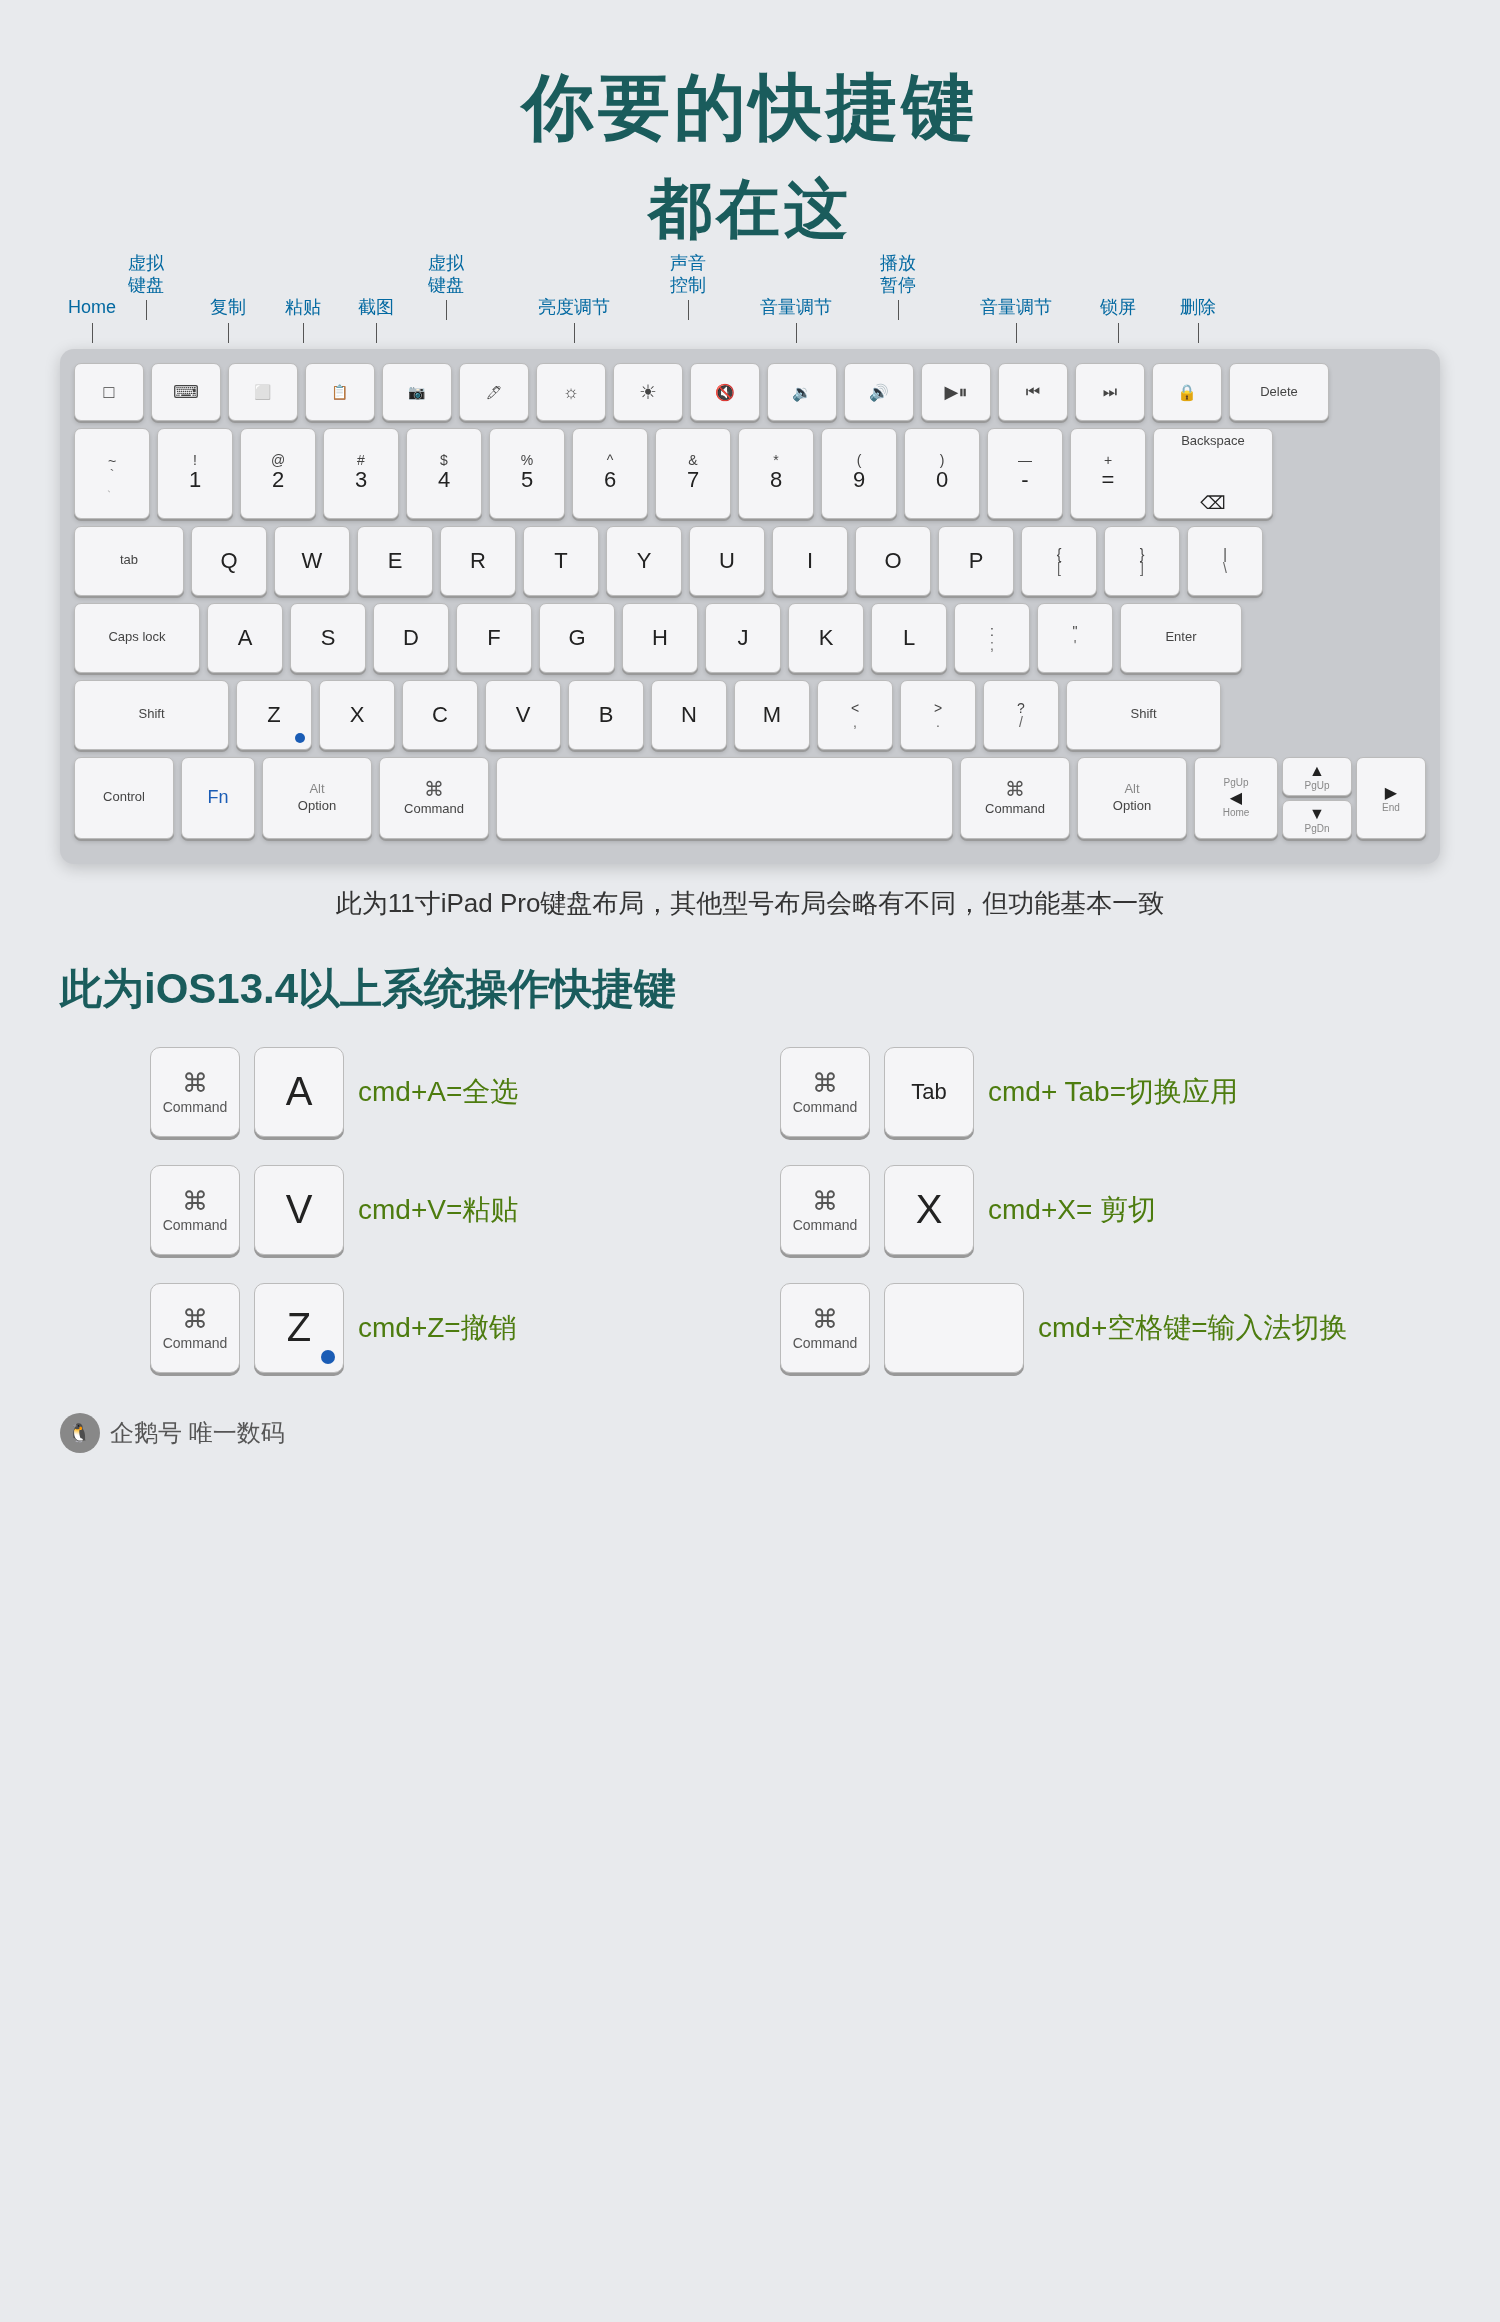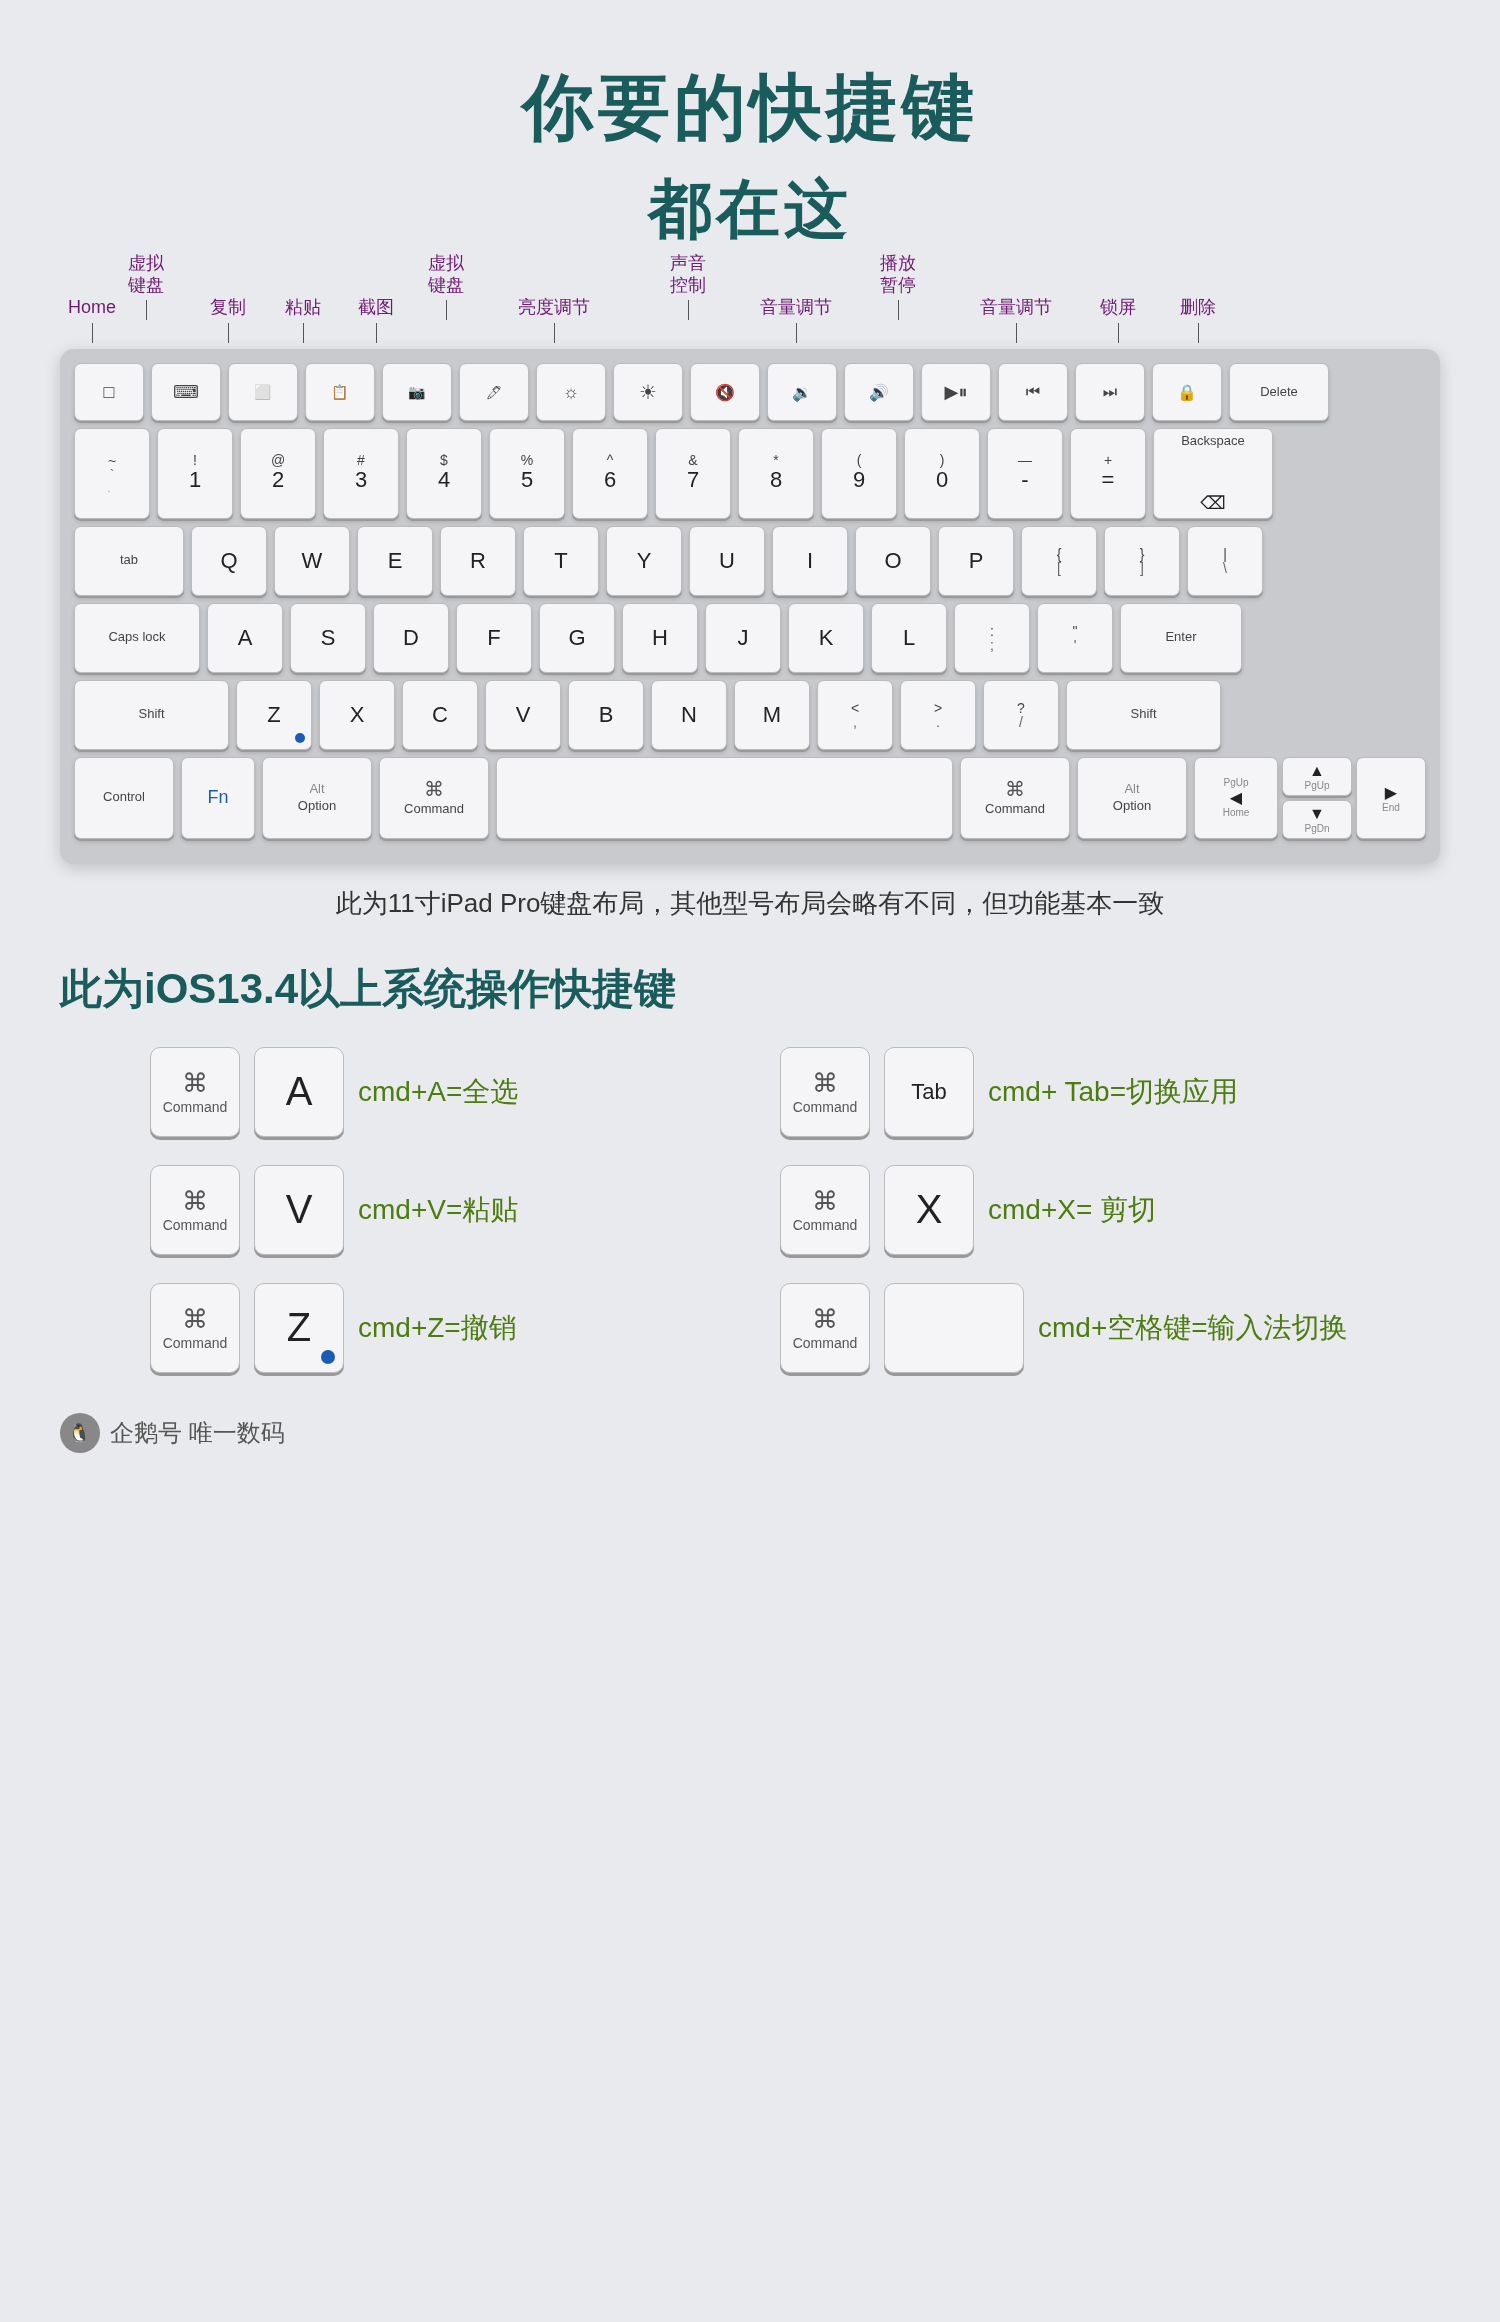--- a/index.html
+++ b/index.html
@@ -52,21 +52,21 @@
       margin-bottom: 6px;
       position: relative;
       height: 90px;
     }
     .label-item {
       position: absolute;
       display: flex;
       flex-direction: column;
       align-items: center;
       font-size: 18px;
-      color: #701a75;
+      color: #0369a1;
       line-height: 1.2;
       text-align: center;
     }
     .label-item .line {
       width: 1px;
       height: 20px;
       background: #555;
       margin-top: 4px;
     }
 
@@ -283,21 +283,21 @@
         </div>
       <div class="label-item" style="left:298px;">
           <span>截图</span>
           <div class="line"></div>
         </div>
       <div class="label-item" style="left:368px; top:0;">
           <span style="white-space:pre-line">虚拟
 键盘</span>
           <div class="line"></div>
         </div>
-      <div class="label-item" style="left:458px;">
+      <div class="label-item" style="left:478px;">
           <span>亮度调节</span>
           <div class="line"></div>
         </div>
       <div class="label-item" style="left:610px; top:0;">
           <span style="white-space:pre-line">声音
 控制</span>
           <div class="line"></div>
         </div>
       <div class="label-item" style="left:700px;">
           <span>音量调节</span>

